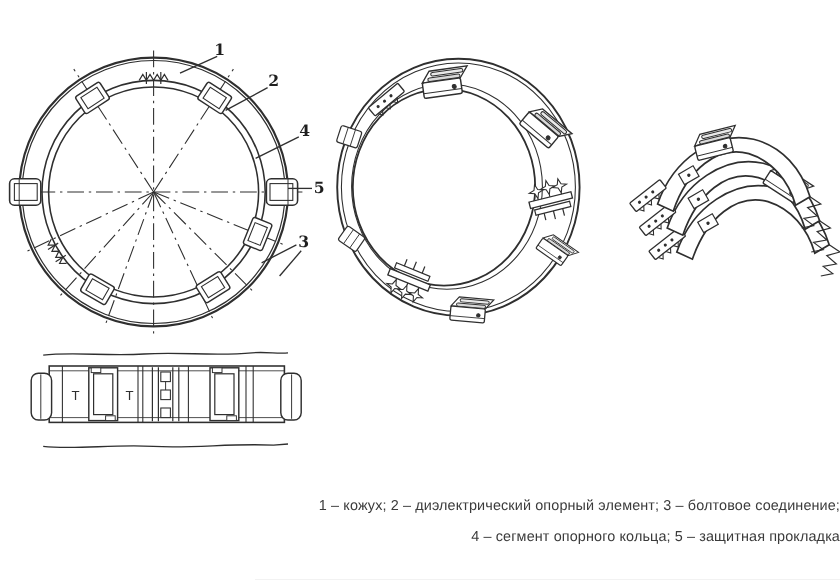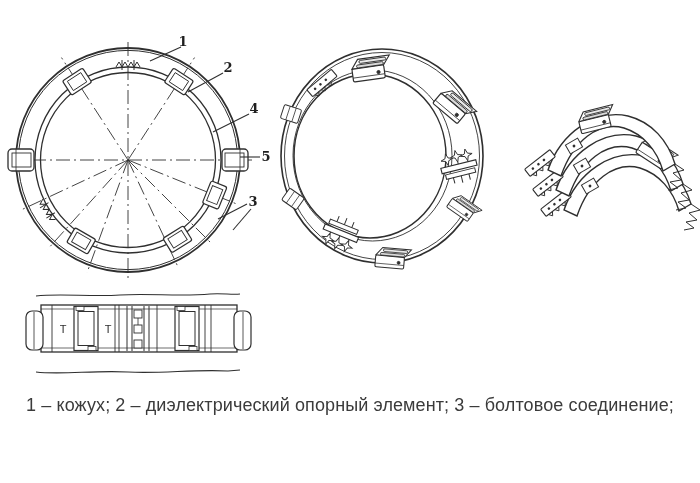--- a/index.html
+++ b/index.html
@@ -7,24 +7,24 @@
     position:relative;
     width:700px;height:483px;
     background:#ffffff;
     font-family:"Liberation Sans", sans-serif;
     overflow:hidden;
     margin:0 auto;
   }
   svg{position:absolute;left:0;top:0;}
   .caption{
     position:absolute;
-    left:0;top:392px;width:700px;
-    text-align:center;
+    left:0;top:408px;width:700px;
+    text-align:right;
     color:#3b3b3b;
-    font-size:18px;
+    font-size:12px;
     line-height:26px;
     font-weight:400;
     letter-spacing:0.1px;
   }
   .callout-num{
     font-family:"DejaVu Serif", serif;
     font-weight:bold;
     font-size:13px;
     fill:#1f1f1f;
     stroke:none;
@@ -258,15 +258,16 @@
       <line x1="138" y1="318" x2="138" y2="325" stroke-width="0.8"></line>
     </g>
 
     <text class="t-mark" x="63" y="333" text-anchor="middle">Т</text>
     <text class="t-mark" x="108" y="333" text-anchor="middle">Т</text>
   </g>
 </svg>
 
 <div class="caption">
   <div>1 – кожух; 2 – диэлектрический опорный элемент; 3 – болтовое соединение;</div>
+  <div>4 – сегмент опорного кольца; 5 – защитная прокладка</div>
 </div>
 
 </div>
 
 </body></html>

